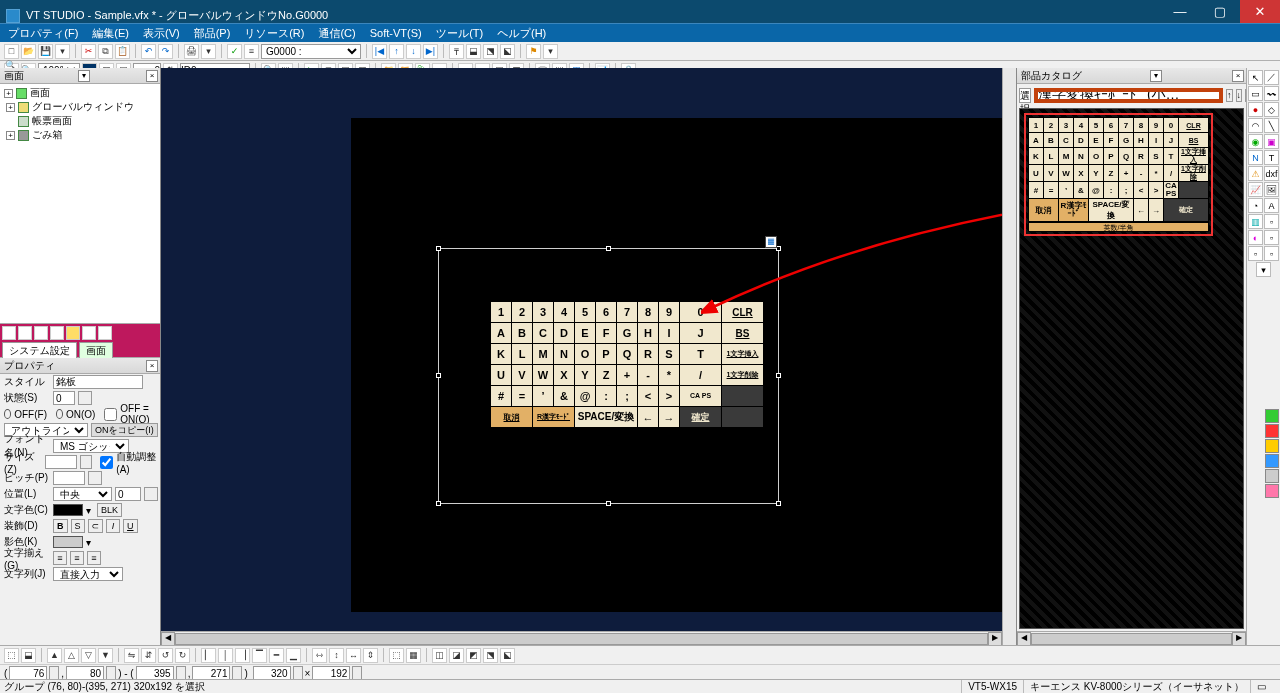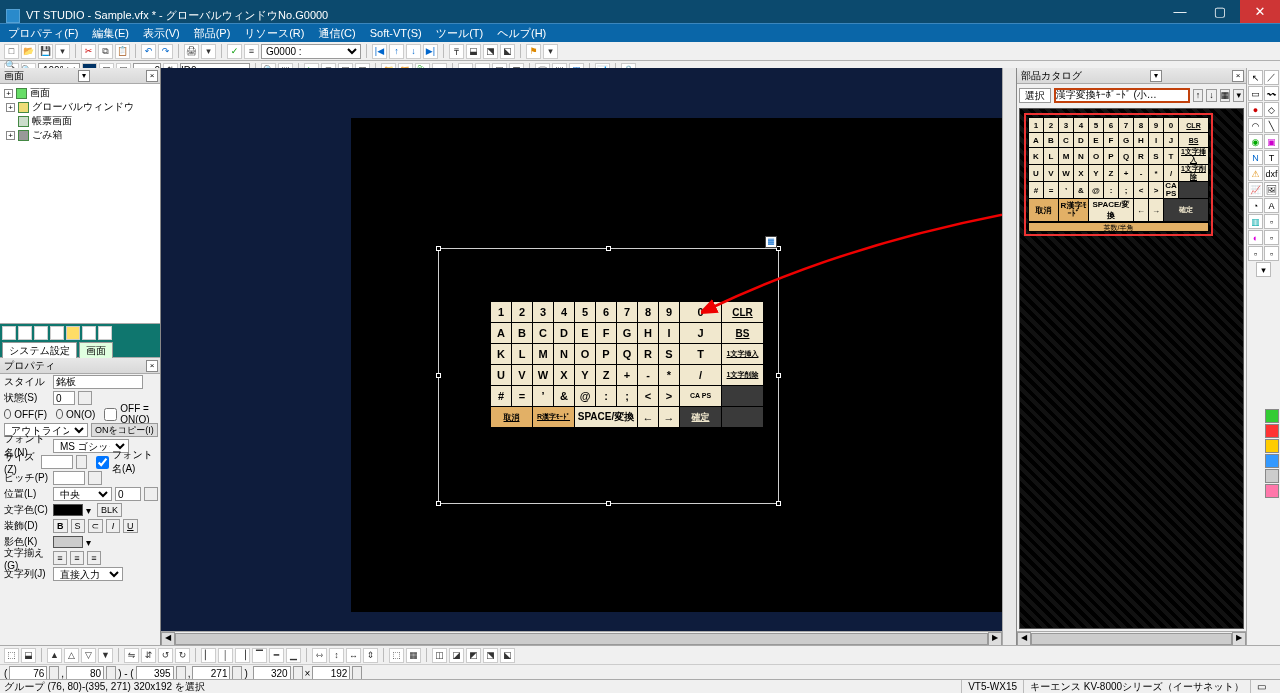--- a/index.html
+++ b/index.html
@@ -31,21 +31,21 @@
 
 
 .lpane { width: 161px; background: #f5f5f5; border-right: 1px solid #888; display: flex; flex-direction: column; }
 .pane-hdr { height: 16px; background: linear-gradient(#e8e8e8,#d8d8d8); border-bottom: 1px solid #aaa; font-size: 10px; padding-left: 4px; display: flex; align-items: center; position: relative; }
 .pane-hdr .phbtn { width: 12px; height: 12px; border: 1px solid #888; background: #fff; font-size: 8px; margin-left: auto; display: inline-flex; align-items: center; justify-content: center; margin-right: 2px; }
 .tree { font-size: 10px; padding: 2px 0 0 4px; line-height: 14px; flex: 0 0 auto; height: 240px; background: #fff; border-bottom: 1px solid #aaa; }
 .tree .tn { display: flex; align-items: center; gap: 3px; }
 .tree .box { width: 9px; height: 9px; border: 1px solid #888; font-size: 8px; line-height: 7px; text-align: center; }
 .tree .ico { width: 11px; height: 11px; background: #6a6; border: 1px solid #484; }
 
-.midtools { height: 34px; background: #0f766e; border-bottom: 1px solid #aaa; padding: 2px; }
+.midtools { height: 34px; background: #be185d; border-bottom: 1px solid #aaa; padding: 2px; }
 .midtools .row { display: flex; gap: 2px; margin-bottom: 2px; }
 .midtools .mbtn { width: 14px; height: 14px; border: 1px solid #ccc; background: #fff; font-size: 8px; }
 .tab { display: inline-block; padding: 1px 6px; font-size: 10px; background: #fff; border: 1px solid #999; border-bottom: none; }
 
 
 .props { flex: 1; background: #f0f0f0; font-size: 10px; overflow: hidden; }
 .props .prow { display: flex; align-items: center; height: 16px; padding-left: 4px; gap: 3px; }
 .props .plbl { width: 46px; }
 .props input[type=text], .props select { height: 14px; font-size: 10px; border: 1px solid #999; background: #fff; padding: 0 2px; }
 .props .spin { width: 14px; height: 14px; border: 1px solid #999; background: #eee; font-size: 7px; display: inline-flex; flex-direction: column; }
@@ -81,21 +81,21 @@
 
 .rtools { width: 34px; position: absolute; right: 0; top: 68px; bottom: 48px; background: #f0f0f0; border-left: 1px solid #aaa; display: flex; flex-direction: column; align-items: center; padding-top: 2px; gap: 1px; }
 .rtools .rt { width: 15px; height: 15px; border: 1px solid #bbb; background: #fff; font-size: 9px; display:flex; align-items:center; justify-content:center; }
 .rtools .pair { display:flex; gap:1px; }
 
 
 .rpane { width: 230px; background: #f0f0f0; border-left: 1px solid #888; display: flex; flex-direction: column; margin-right: 34px; }
 .rp-top { padding: 2px; font-size: 10px; }
 .rp-row { display: flex; align-items: center; gap: 3px; height: 18px; }
 .rp-row .lbl { width: 40px; text-align: center; border: 1px solid #999; background: #fff; height: 15px; font-size: 10px; line-height: 13px; }
-.rp-row select, .rp-row input { height: 15px; font-size: 10px; border: 2px solid #c2410c; flex: 1; }
+.rp-row select, .rp-row input { height: 15px; font-size: 14px; border: 4px solid #c2410c; flex: 1; }
 .rp-row .nav { width: 13px; height: 13px; border:1px solid #999; background:#eee; font-size:9px; text-align:center; }
 .rp-canvas { flex: 1; background: repeating-linear-gradient(45deg,#111 0 4px,#000 4px 8px); position: relative; border: 1px solid #555; margin: 2px; }
 
 .rp-kb-outer { position: absolute; left: 4px; top: 4px; border: 2px solid #e33; padding: 2px; background: repeating-linear-gradient(45deg,#111 0 4px,#000 4px 8px); }
 .rp-kb { }
 .rp-kb .kb td { width: 15px; height: 15px; font-size: 8px; }
 .rp-kb .kb td.w2 { width: 30px; font-size: 7px; }
 .rp-kb .kbfoot { font-size: 7px; height: 10px; }
 
 .vscroll { width: 14px; background: #e8e8e8; border-left: 1px solid #aaa; }
@@ -272,21 +272,21 @@
         </div>
       <div class="prow"><span class="radio"></span><span>OFF(F)</span>&nbsp;<span class="radio"></span><span>ON(O)</span>&nbsp;<input type="checkbox" style=""><span>OFF = ON(Q)</span></div>
       <div class="prow">
           <select style="width:84px"><option>アウトラインフォント</option></select>
           <span class="btn" style="background:#ddd">ONをコピー(I)</span>
         </div>
       <div class="prow">
           <span class="plbl">フォント名(N)</span>
           <select style="width:76px"><option>MS ゴシック</option></select>
         </div>
-      <div class="prow"><span class="plbl">サイズ(Z)</span><input type="text" style="width: 32px;"><span class="spin"></span>&nbsp;<input type="checkbox" checked="" style=""><span>フォント名(A)</span></div>
+      <div class="prow"><span class="plbl">サイズ(Z)</span><input type="text" style="width: 32px;"><span class="spin"></span>&nbsp;<input type="checkbox" checked="" style=""><span>自動調整(A)</span></div>
       <div class="prow">
           <span class="plbl">ピッチ(P)</span>
           <input type="text" style="width: 32px;">
           <span class="spin"></span>
         </div>
       <div class="prow">
           <span class="plbl">位置(L)</span>
           <select style="width:59px"><option>中央</option></select>
           <input type="text" style="width: 26px;" value="0">
           <span class="spin"></span>

